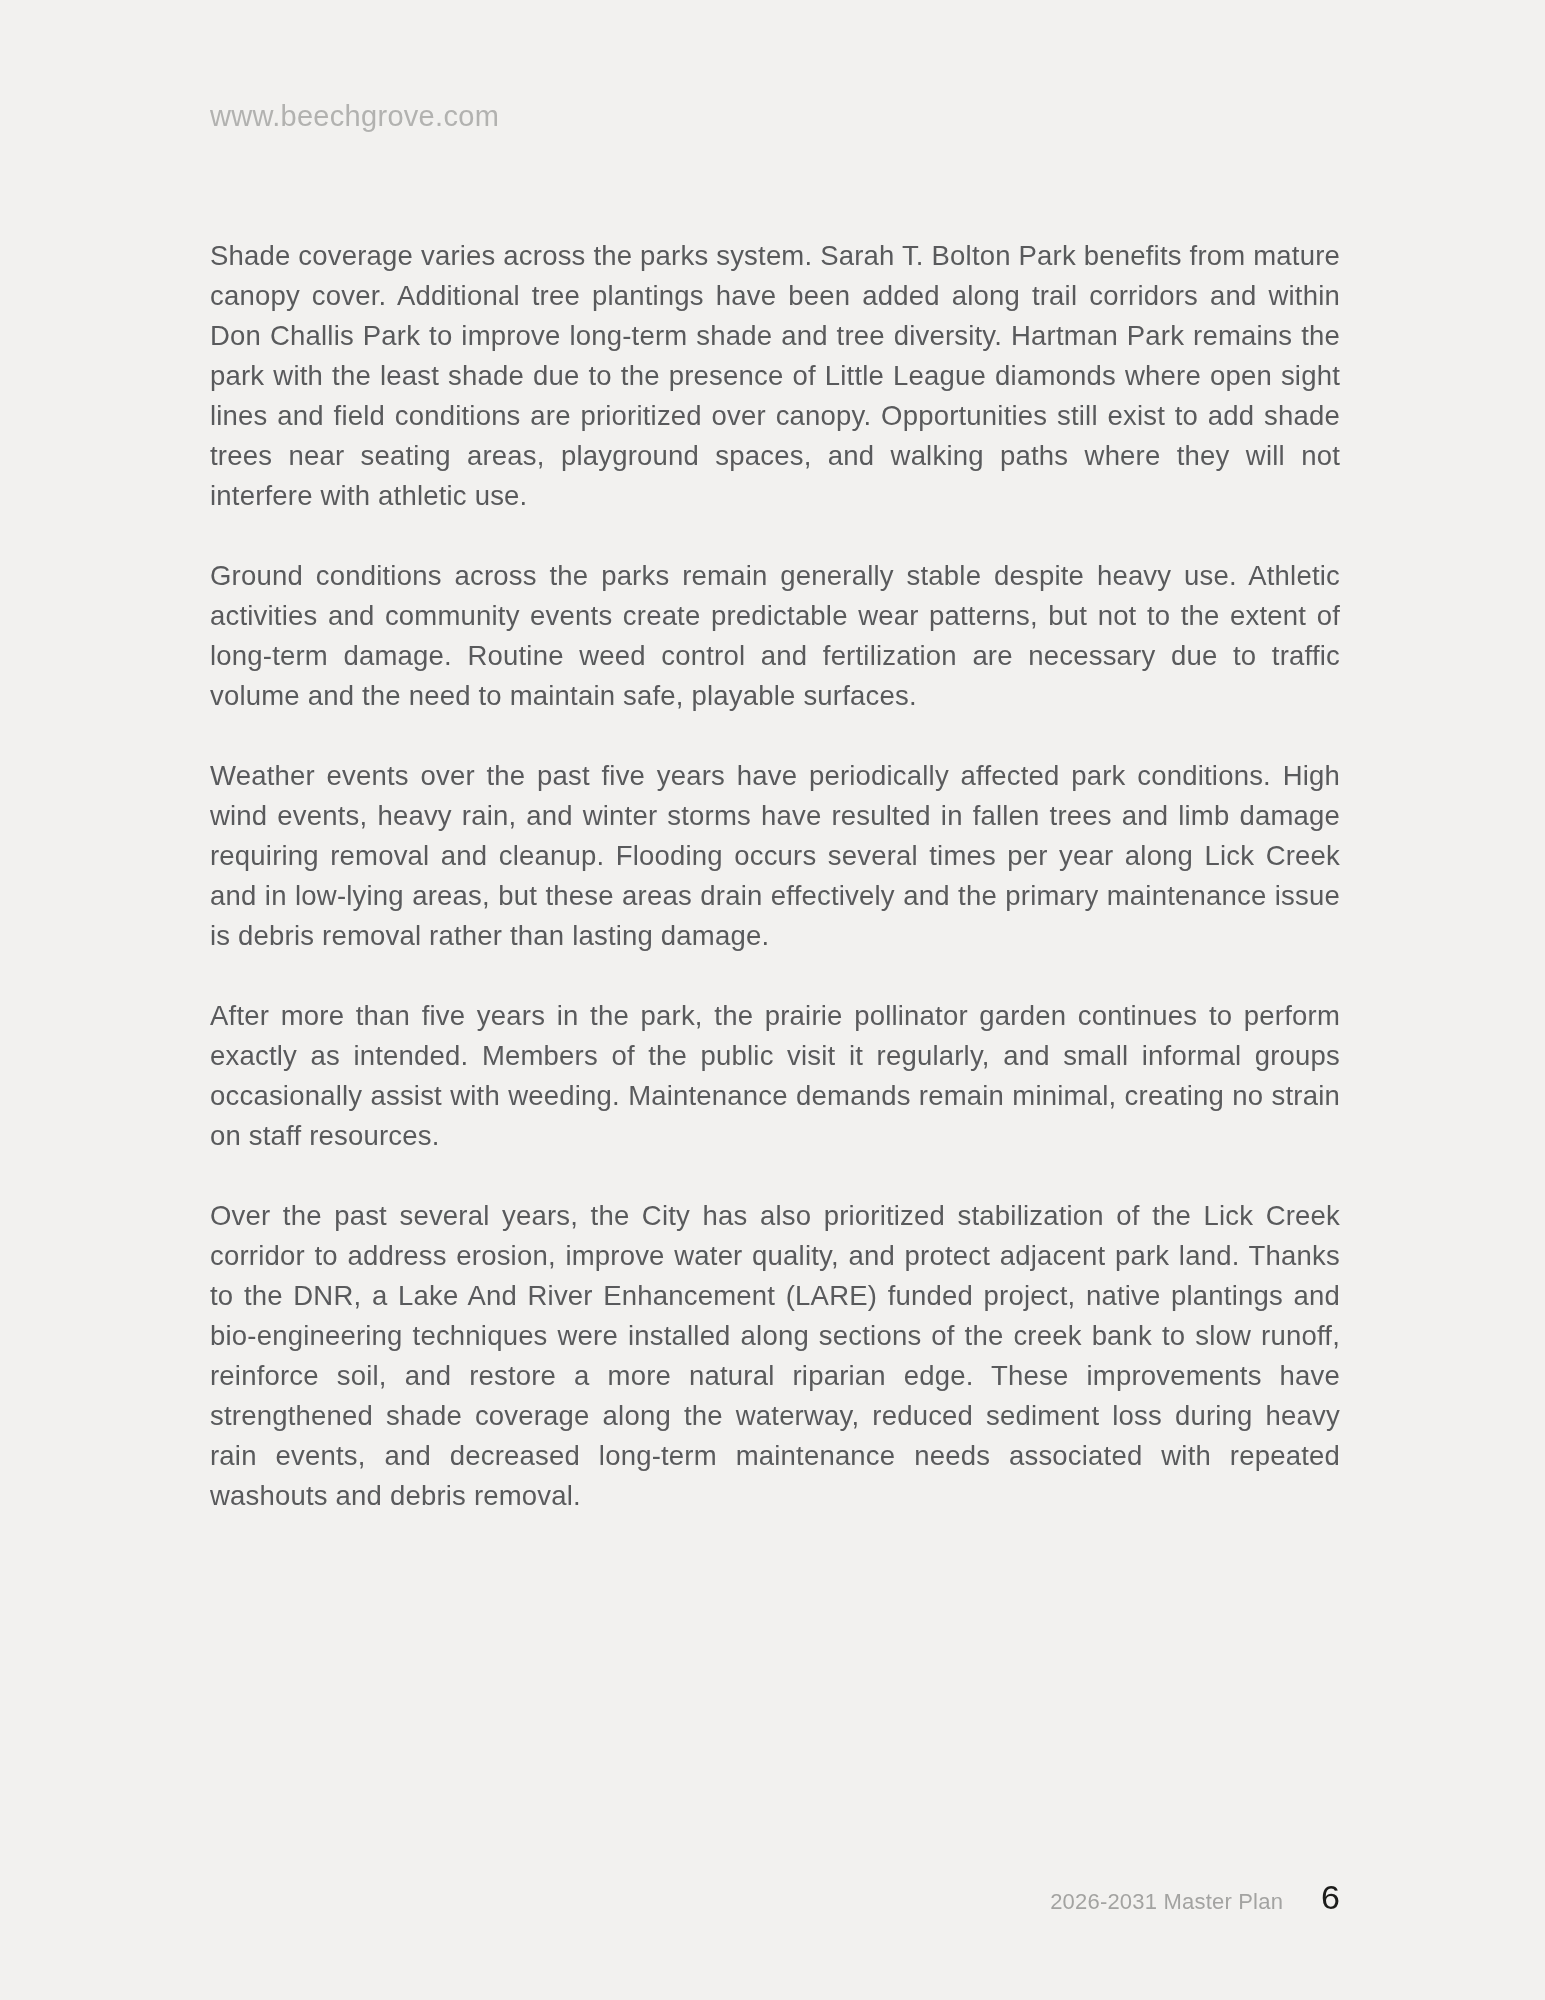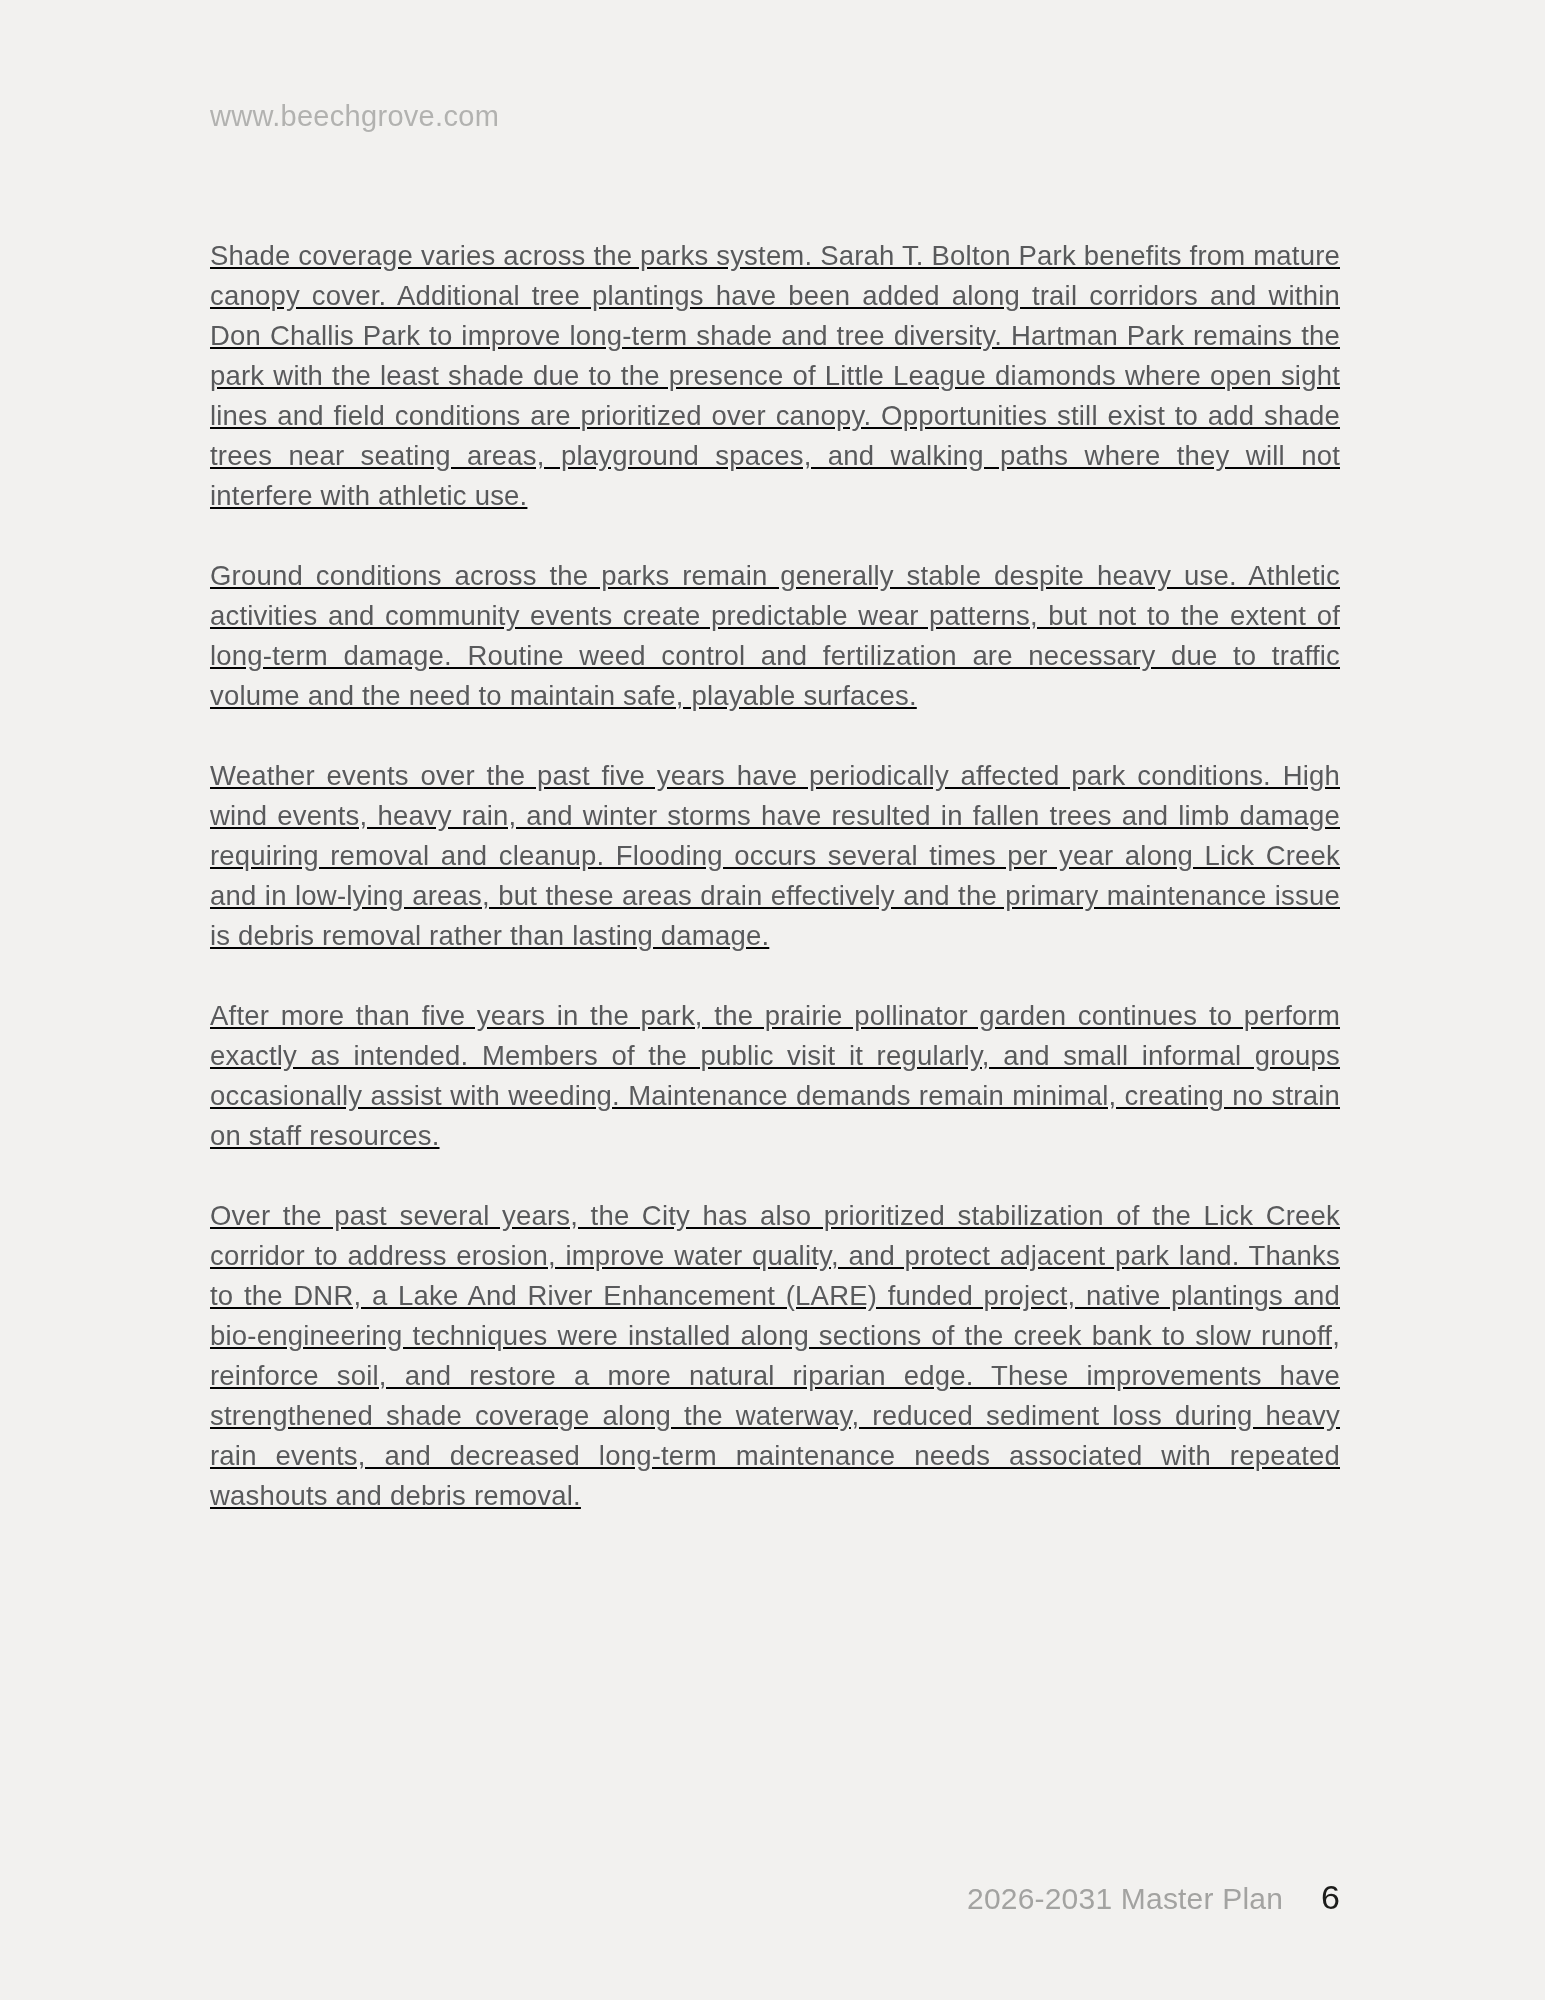--- a/index.html
+++ b/index.html
@@ -30,21 +30,20 @@
     top: 100px;
     font-size: 29px;
     letter-spacing: 0.3px;
     color: var(--muted-text);
   }
   .body-text {
     position: absolute;
     left: 210px;
     top: 236px;
     width: 1130px;
-    text-decoration: underline;
   }
   .body-text p {
     font-size: 27.5px;
     line-height: 40px;
     color: var(--body-text);
     text-align: justify;
     text-justify: inter-word;
     margin-bottom: 40px;
     letter-spacing: 0.2px;
   }
@@ -61,21 +60,21 @@
   }
   .footer {
     position: absolute;
     right: 205px;
     top: 1878px;
     display: flex;
     align-items: baseline;
     gap: 38px;
   }
   .footer .plan-label {
-    font-size: 30px;
+    font-size: 22px;
     color: var(--footer-text);
     letter-spacing: 0.2px;
   }
   .footer .page-number {
     font-size: 34px;
     color: var(--page-number-text);
   }
 </style>
 </head>
 <body>

